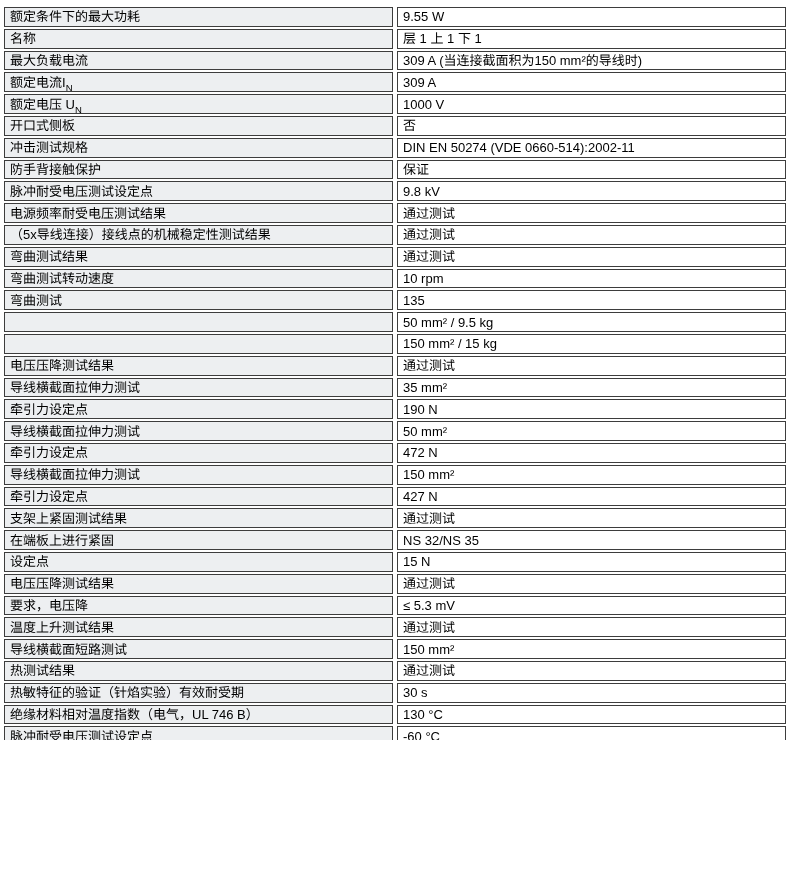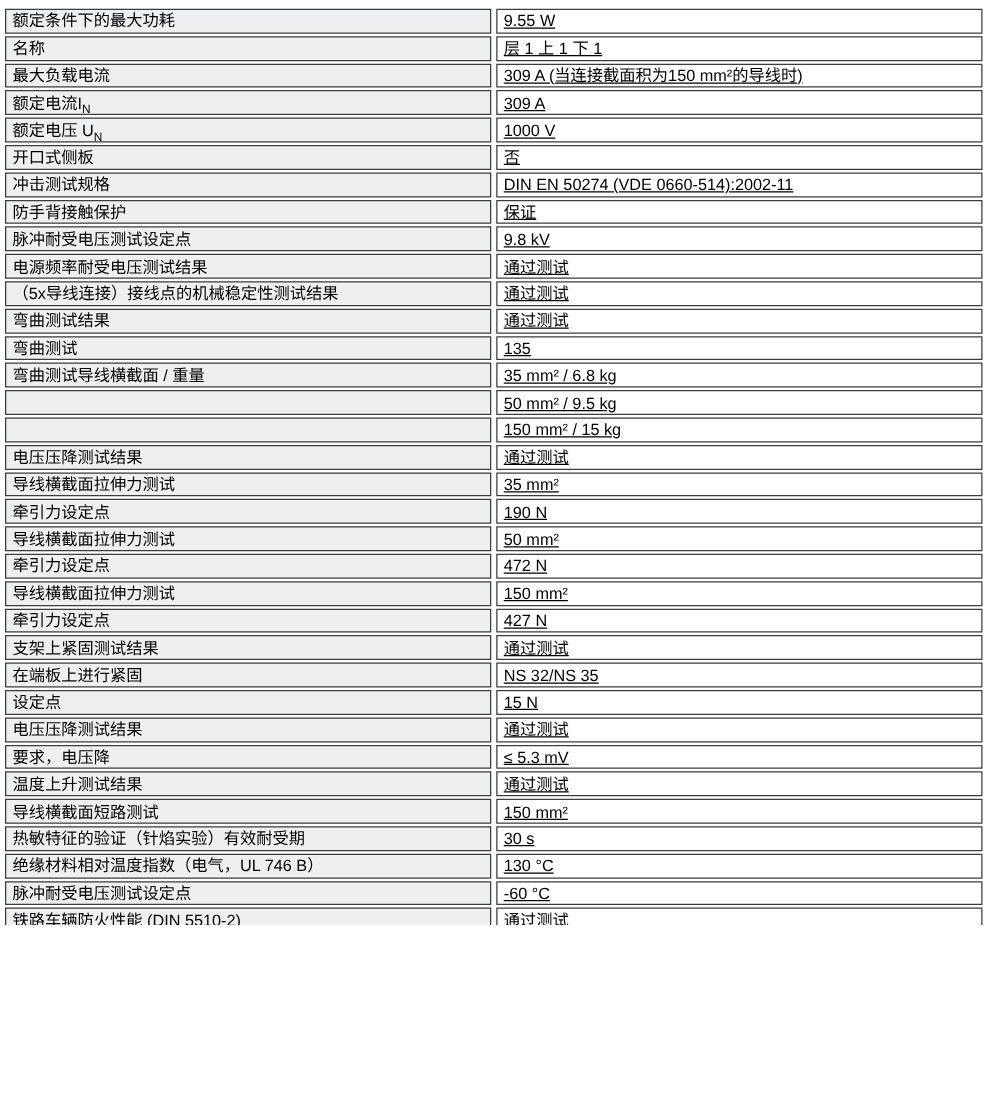--- a/index.html
+++ b/index.html
@@ -27,21 +27,21 @@
     height: 17.8px;
     line-height: 17px;
     font-size: 13px;
     color: #000000;
     padding: 0 5px;
     overflow: hidden;
     white-space: nowrap;
     vertical-align: middle;
   }
   td.label-cell { background: #edeff1; }
-  td.value-cell { background: #ffffff; text-decoration: underline; }
+  td.value-cell { background: #ffffff; }
   td sub {
     font-size: 9.5px;
     line-height: 0;
   }
 </style>
 </head>
 <body>
 
 <div class="page">
   <table class="spec-table">
@@ -92,26 +92,26 @@
         </tr>
         <tr>
           <td class="label-cell"><span>（5x导线连接）接线点的机械稳定性测试结果</span></td>
           <td class="value-cell">通过测试</td>
         </tr>
         <tr>
           <td class="label-cell"><span>弯曲测试结果</span></td>
           <td class="value-cell">通过测试</td>
         </tr>
         <tr>
+          <td class="label-cell"><span>弯曲测试转动速度</span></td>
+          <td class="value-cell">10 rpm</td>
+        </tr>
+        <tr>
           <td class="label-cell"><span>弯曲测试</span></td>
           <td class="value-cell">135</td>
-        </tr>
-        <tr>
-          <td class="label-cell"><span>弯曲测试导线横截面 / 重量</span></td>
-          <td class="value-cell">35 mm² / 6.8 kg</td>
         </tr>
         <tr>
           <td class="label-cell"><span></span></td>
           <td class="value-cell">50 mm² / 9.5 kg</td>
         </tr>
         <tr>
           <td class="label-cell"><span></span></td>
           <td class="value-cell">150 mm² / 15 kg</td>
         </tr>
         <tr>
@@ -164,20 +164,24 @@
         </tr>
         <tr>
           <td class="label-cell"><span>温度上升测试结果</span></td>
           <td class="value-cell">通过测试</td>
         </tr>
         <tr>
           <td class="label-cell"><span>导线横截面短路测试</span></td>
           <td class="value-cell">150 mm²</td>
         </tr>
         <tr>
+          <td class="label-cell"><span>热测试结果</span></td>
+          <td class="value-cell">通过测试</td>
+        </tr>
+        <tr>
           <td class="label-cell"><span>热敏特征的验证（针焰实验）有效耐受期</span></td>
           <td class="value-cell">30 s</td>
         </tr>
         <tr>
           <td class="label-cell"><span>绝缘材料相对温度指数（电气，UL 746 B）</span></td>
           <td class="value-cell">130 °C</td>
         </tr>
         <tr>
           <td class="label-cell"><span>脉冲耐受电压测试设定点</span></td>
           <td class="value-cell">-60 °C</td>

